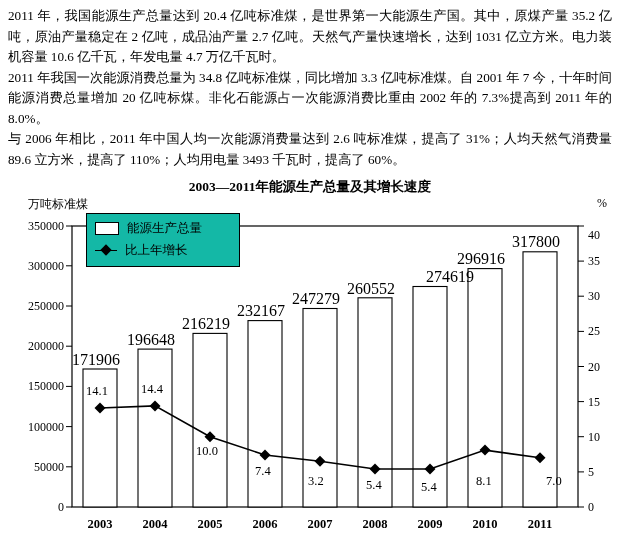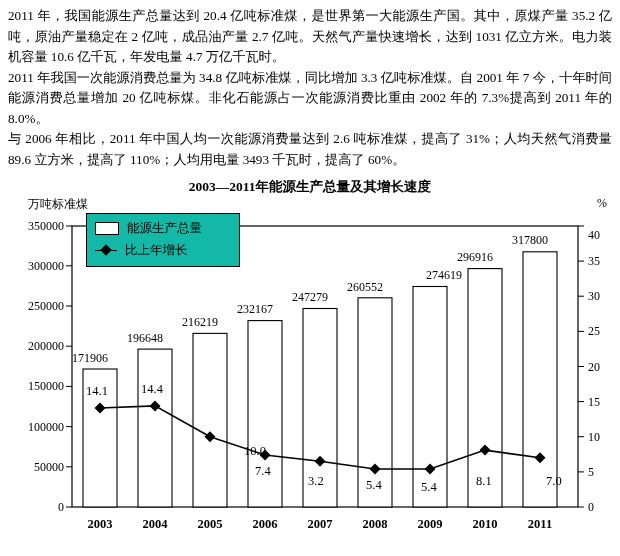--- a/index.html
+++ b/index.html
@@ -76,21 +76,21 @@
   }
   .legend-swatch-line::after{
     content:"";
     position:absolute; left:7px; top:1px; width:8px; height:8px;
     background:#000; transform:rotate(45deg);
   }
   .legend-label { white-space:nowrap; }
 
   .value-label {
     position:absolute;
-    font-size:12px;
+    font-size:16px;
     white-space:nowrap;
     font-family:"Liberation Serif", serif;
   }
   .pct-label {
     position:absolute;
     font-size:12.5px;
     white-space:nowrap;
     font-family:"Liberation Serif", serif;
   }
   .ytick {
@@ -220,21 +220,21 @@
     <div class="value-label" style="left:182px; top:103px;">216219</div>
     <div class="value-label" style="left:237px; top:90px;">232167</div>
     <div class="value-label" style="left:292px; top:78px;">247279</div>
     <div class="value-label" style="left:347px; top:68px;">260552</div>
     <div class="value-label" style="left:426px; top:56px;">274619</div>
     <div class="value-label" style="left:457px; top:38px;">296916</div>
     <div class="value-label" style="left:512px; top:21px;">317800</div>
 
     <div class="pct-label" style="left:86px;  top:172px;">14.1</div>
     <div class="pct-label" style="left:141px; top:170px;">14.4</div>
-    <div class="pct-label" style="left:196px; top:232px;margin-left:48px;">10.0</div>
+    <div class="pct-label" style="left:196px; top:232px;">10.0</div>
     <div class="pct-label" style="left:255px; top:252px;">7.4</div>
     <div class="pct-label" style="left:308px; top:262px;">3.2</div>
     <div class="pct-label" style="left:366px; top:266px;">5.4</div>
     <div class="pct-label" style="left:421px; top:268px;">5.4</div>
     <div class="pct-label" style="left:476px; top:262px;">8.1</div>
     <div class="pct-label" style="left:531px; top:262px;margin-left:15px;">7.0</div>
 
     <div class="xtick" style="left:70px;  top:305px; width:60px;">2003</div>
     <div class="xtick" style="left:125px; top:305px; width:60px;">2004</div>
     <div class="xtick" style="left:180px; top:305px; width:60px;">2005</div>

